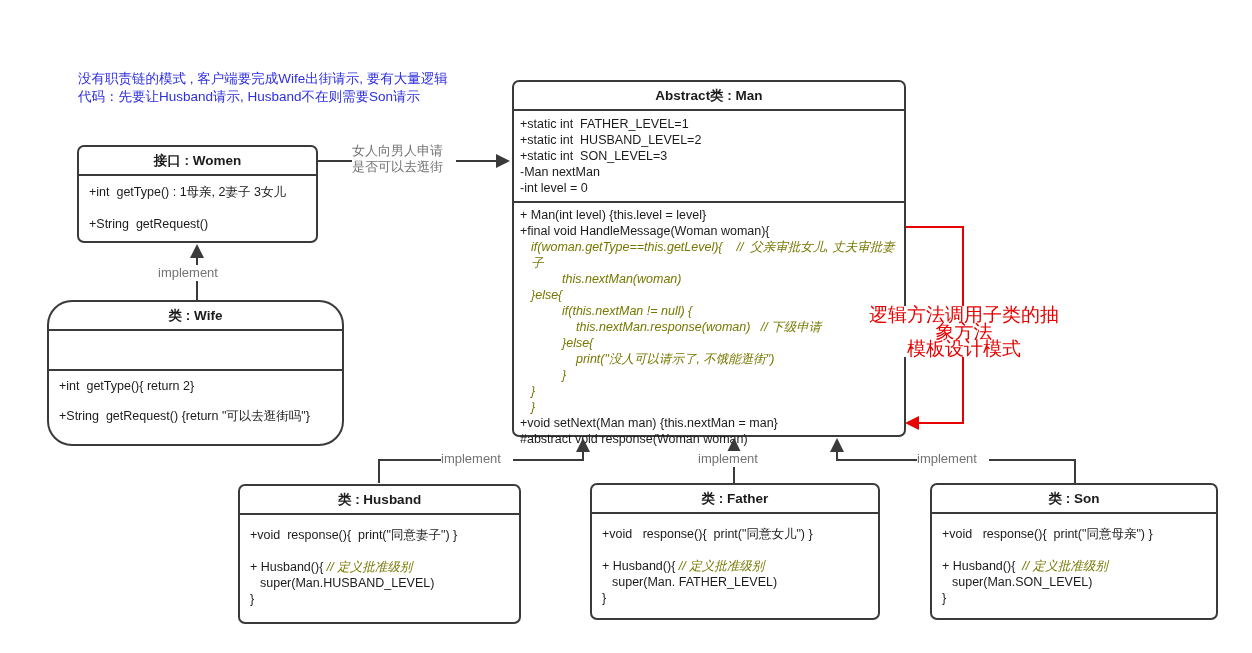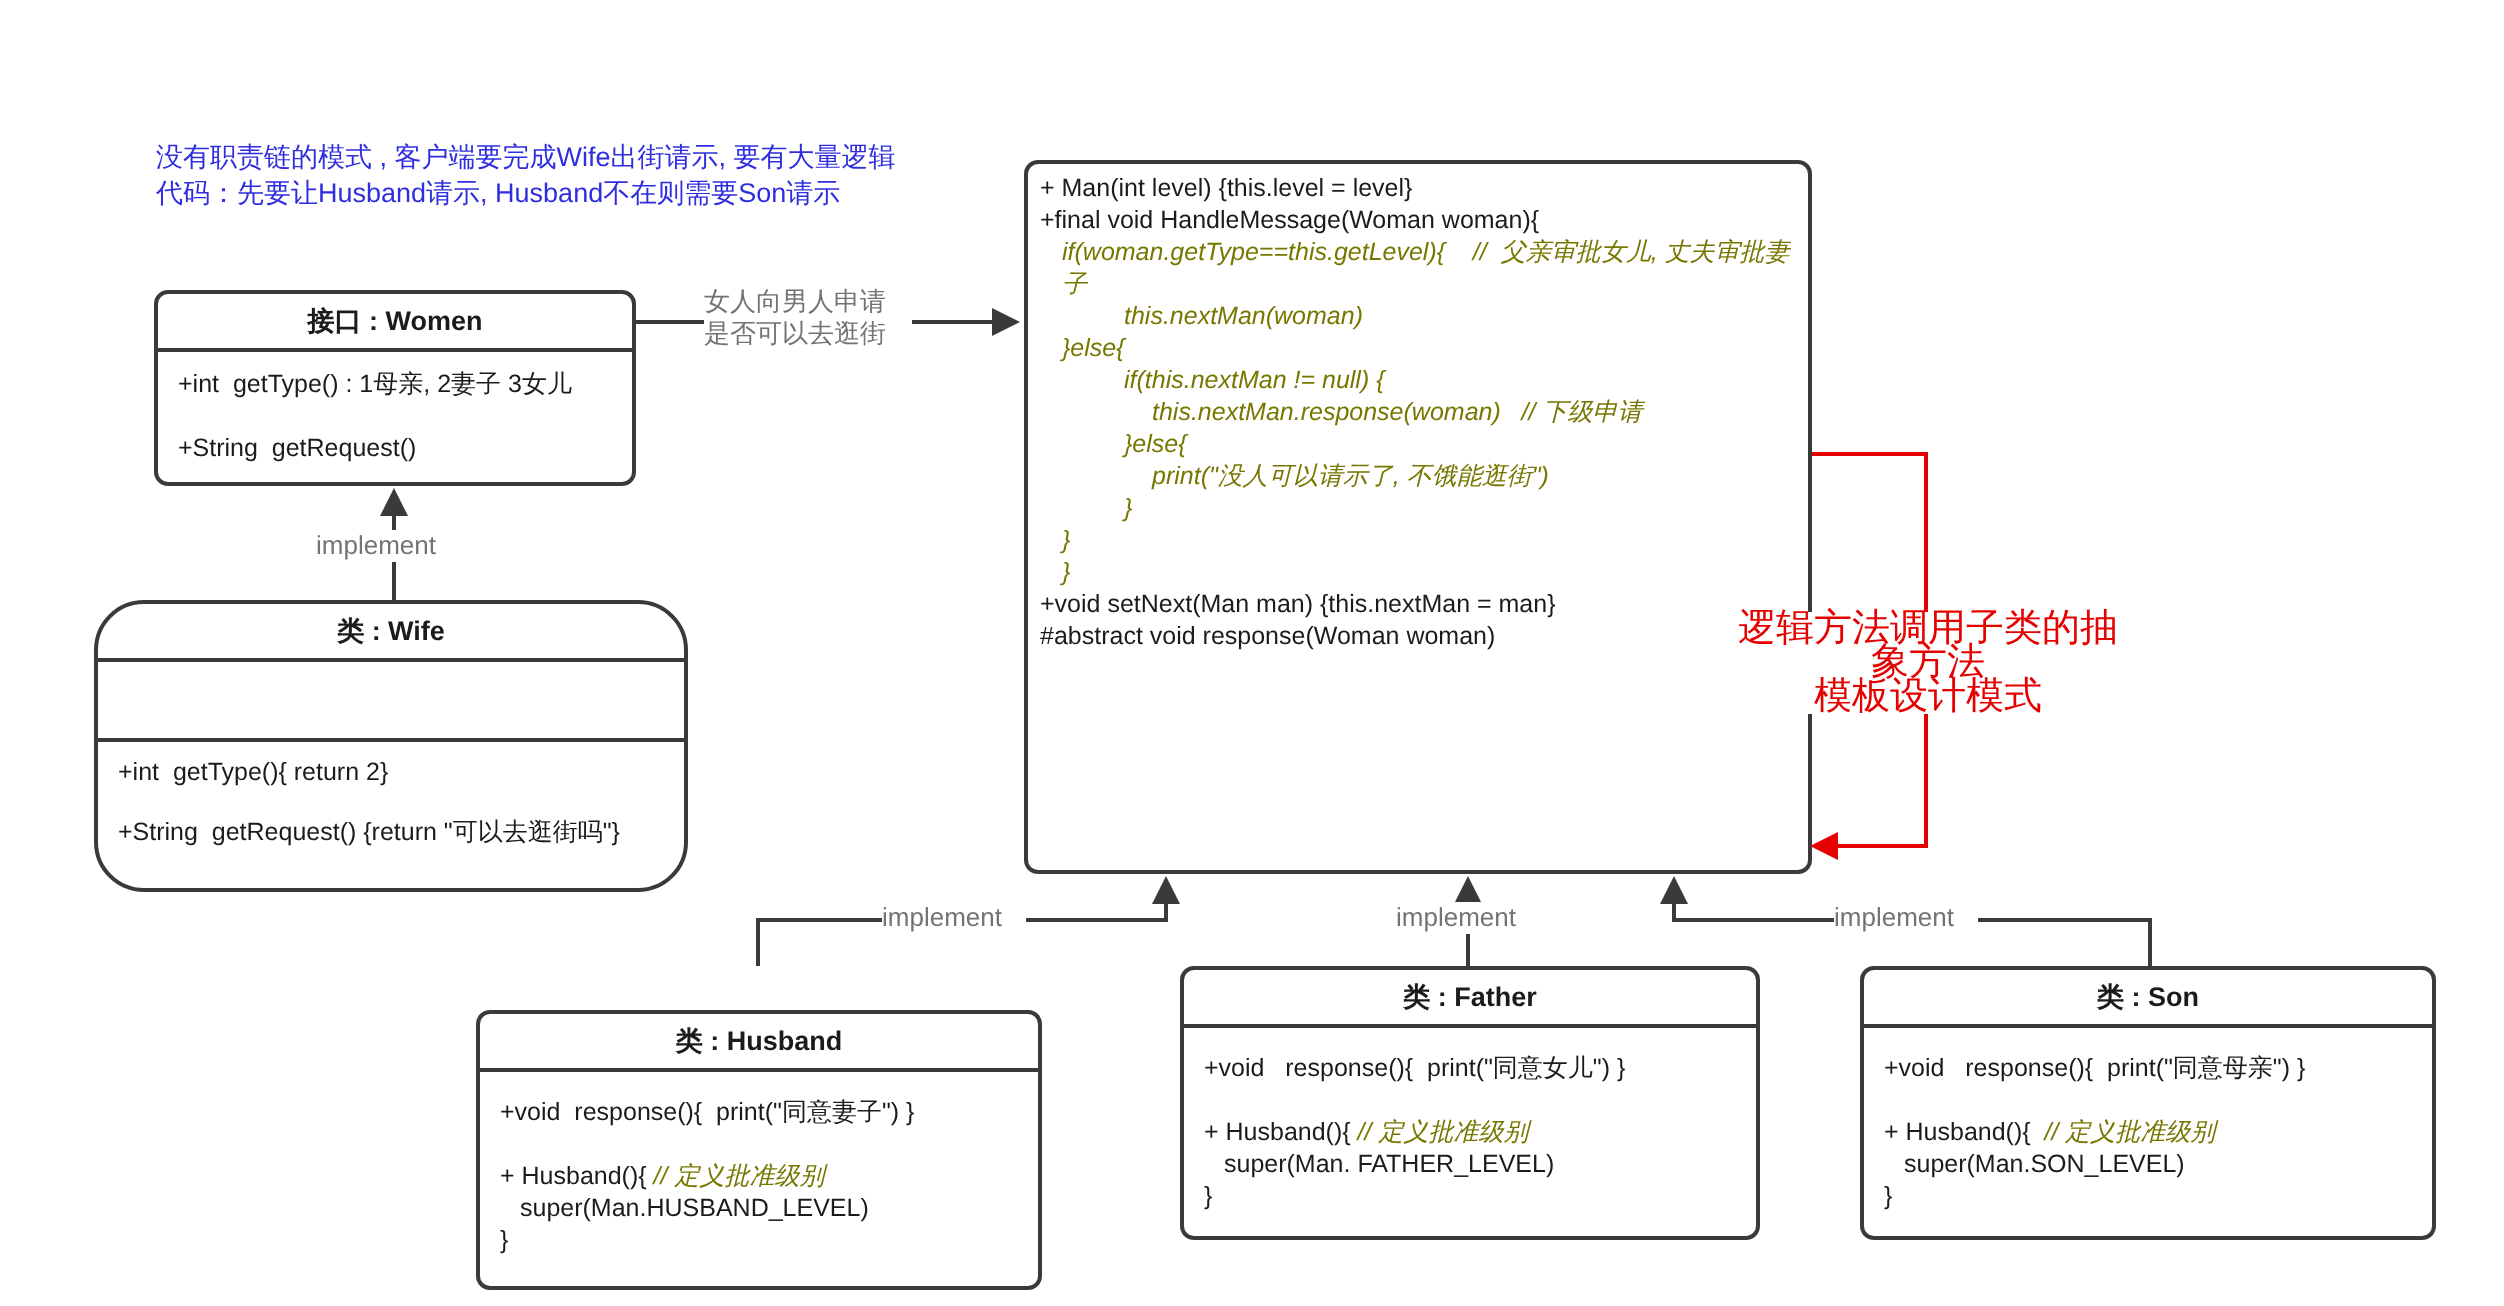--- a/index.html
+++ b/index.html
@@ -61,20 +61,28 @@
   </div>
 
   <div class="h-line" style="left:317px;top:160px;width:180px;"></div>
   <div class="arrow arrow-right" style="left:496px;top:154px;"></div>
   <div class="lbl" style="left:352px;top:143px;width:104px;">
     <div>女人向男人申请</div>
     <div>是否可以去逛街</div>
   </div>
 
   <div class="uml-box" style="left:512px;top:80px;width:394px;height:357px;">
+    <div class="uml-title">Abstract类 : Man</div>
+    <div class="uml-sec divided" style="padding:5px 6px;">
+      <div class="cl pre">+static int  FATHER_LEVEL=1</div>
+      <div class="cl pre">+static int  HUSBAND_LEVEL=2</div>
+      <div class="cl pre">+static int  SON_LEVEL=3</div>
+      <div class="cl pre">-Man nextMan</div>
+      <div class="cl pre">-int level = 0</div>
+    </div>
     <div class="uml-sec" style="padding:4px 6px;">
       <div class="cl pre">+ Man(int level) {this.level = level}</div>
       <div class="cl pre">+final void HandleMessage(Woman woman){</div>
       <div class="cl pre olive i1">if(woman.getType==this.getLevel){    //  父亲审批女儿, 丈夫审批妻子</div>
       <div class="cl pre olive i2">this.nextMan(woman)</div>
       <div class="cl pre olive i1">}else{</div>
       <div class="cl pre olive i2">if(this.nextMan != null) {</div>
       <div class="cl pre olive i3">this.nextMan.response(woman)   // 下级申请</div>
       <div class="cl pre olive i2">}else{</div>
       <div class="cl pre olive i3">print("没人可以请示了, 不饿能逛街")</div>
@@ -92,21 +100,21 @@
     <div class="uml-sec" style="padding:7px 10px;">
       <div class="pre">+int  getType(){ return 2}</div>
       <div class="pre gap14">+String  getRequest() {return "可以去逛街吗"}</div>
     </div>
   </div>
 
   <div class="arrow arrow-up" style="left:190px;top:244px;"></div>
   <div class="v-line" style="left:196px;top:257px;height:43px;"></div>
   <div class="lbl" style="left:158px;top:265px;width:78px;">implement</div>
 
-  <div class="uml-box" style="left:238px;top:505px;width:283px;height:140px;">
+  <div class="uml-box" style="left:238px;top:484px;width:283px;height:140px;">
     <div class="uml-title">类 : Husband</div>
     <div class="uml-sec" style="padding:12px 10px;">
       <div class="pre">+void  response(){  print("同意妻子") }</div>
       <div class="pre gap16"><span>+ Husband(){ </span><span class="olive">// 定义批准级别</span></div>
       <div class="pre ind-sub">super(Man.HUSBAND_LEVEL)</div>
       <div class="pre">}</div>
     </div>
   </div>
 
   <div class="uml-box" style="left:590px;top:483px;width:290px;height:137px;">

